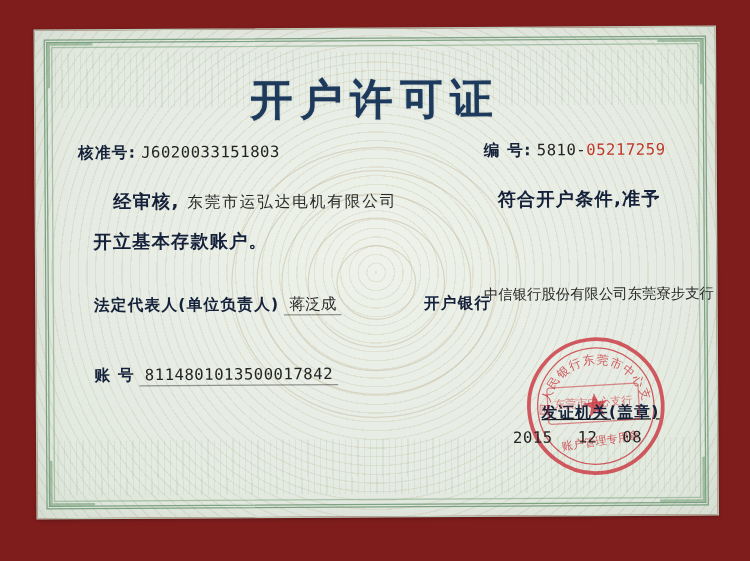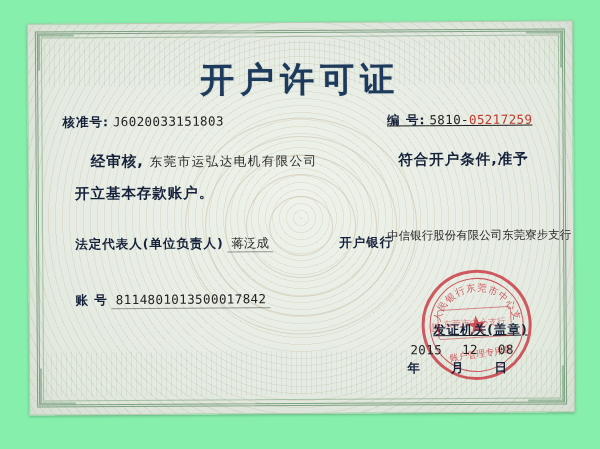--- a/index.html
+++ b/index.html
@@ -10,21 +10,21 @@
     width: 600px;
     height: 449px;
     background: #ffffff;
     font-family: "DejaVu Sans", sans-serif;
     overflow: hidden;
   }
   .page {
     position: relative;
     width: 600px;
     height: 449px;
-    background: #86efac;
+    background: #7f1d1d;
   }
   
   .certificate {
     position: absolute;
     left: 28px;
     top: 22px;
     width: 544px;
     height: 390px;
     background:
       radial-gradient(ellipse at 50% 45%, #eef2ea 0%, #e9efe6 35%, #e6ece3 60%, #dfe7dc 100%);
@@ -130,21 +130,21 @@
     font-family: "DejaVu Sans", sans-serif;
     color: #2a2a2a;
   }
   .value-red {
     font-family: "DejaVu Sans Mono", monospace;
     color: #c0392b;
     letter-spacing: .4px;
   }
 
   .r-approval { left: 34px; top: 90px; }
-  .r-number   { right: 40px; top: 90px; text-decoration: underline; }
+  .r-number   { right: 40px; top: 90px; }
 
   .body-line { font-size: 14.5px; letter-spacing: 1.5px; }
   .r-body1-left  { left: 62px; top: 128px; }
   .r-body1-right { right: 44px; top: 128px; }
   .r-body2       { left: 46px; top: 160px; }
 
   .r-legal   { left: 46px; top: 212px; }
   .r-bank-lb { left: 310px; top: 212px; }
   .r-bank-vl { left: 358px; top: 206px; width: 210px; white-space: normal; font-size: 11.5px; line-height: 15px;}
 
@@ -314,21 +314,16 @@
       <span class="label">发证机关(盖章)</span>
     </div>
 
     <div class="seal2">东莞市中心支行</div>
 
     <div class="row r-date">
       <span class="value">2015</span>
       <span class="value" style="padding-left:16px;">12</span>
       <span class="value" style="padding-left:16px;">08</span>
     </div>
-    <div class="row r-datelbl">
-      <span class="label">年</span>
-      <span class="label" style="padding-left:26px;">月</span>
-      <span class="label" style="padding-left:26px;">日</span>
-    </div>
 
     <div class="photo-vignette"></div>
   </div>
 </div>
 
 </body></html>

